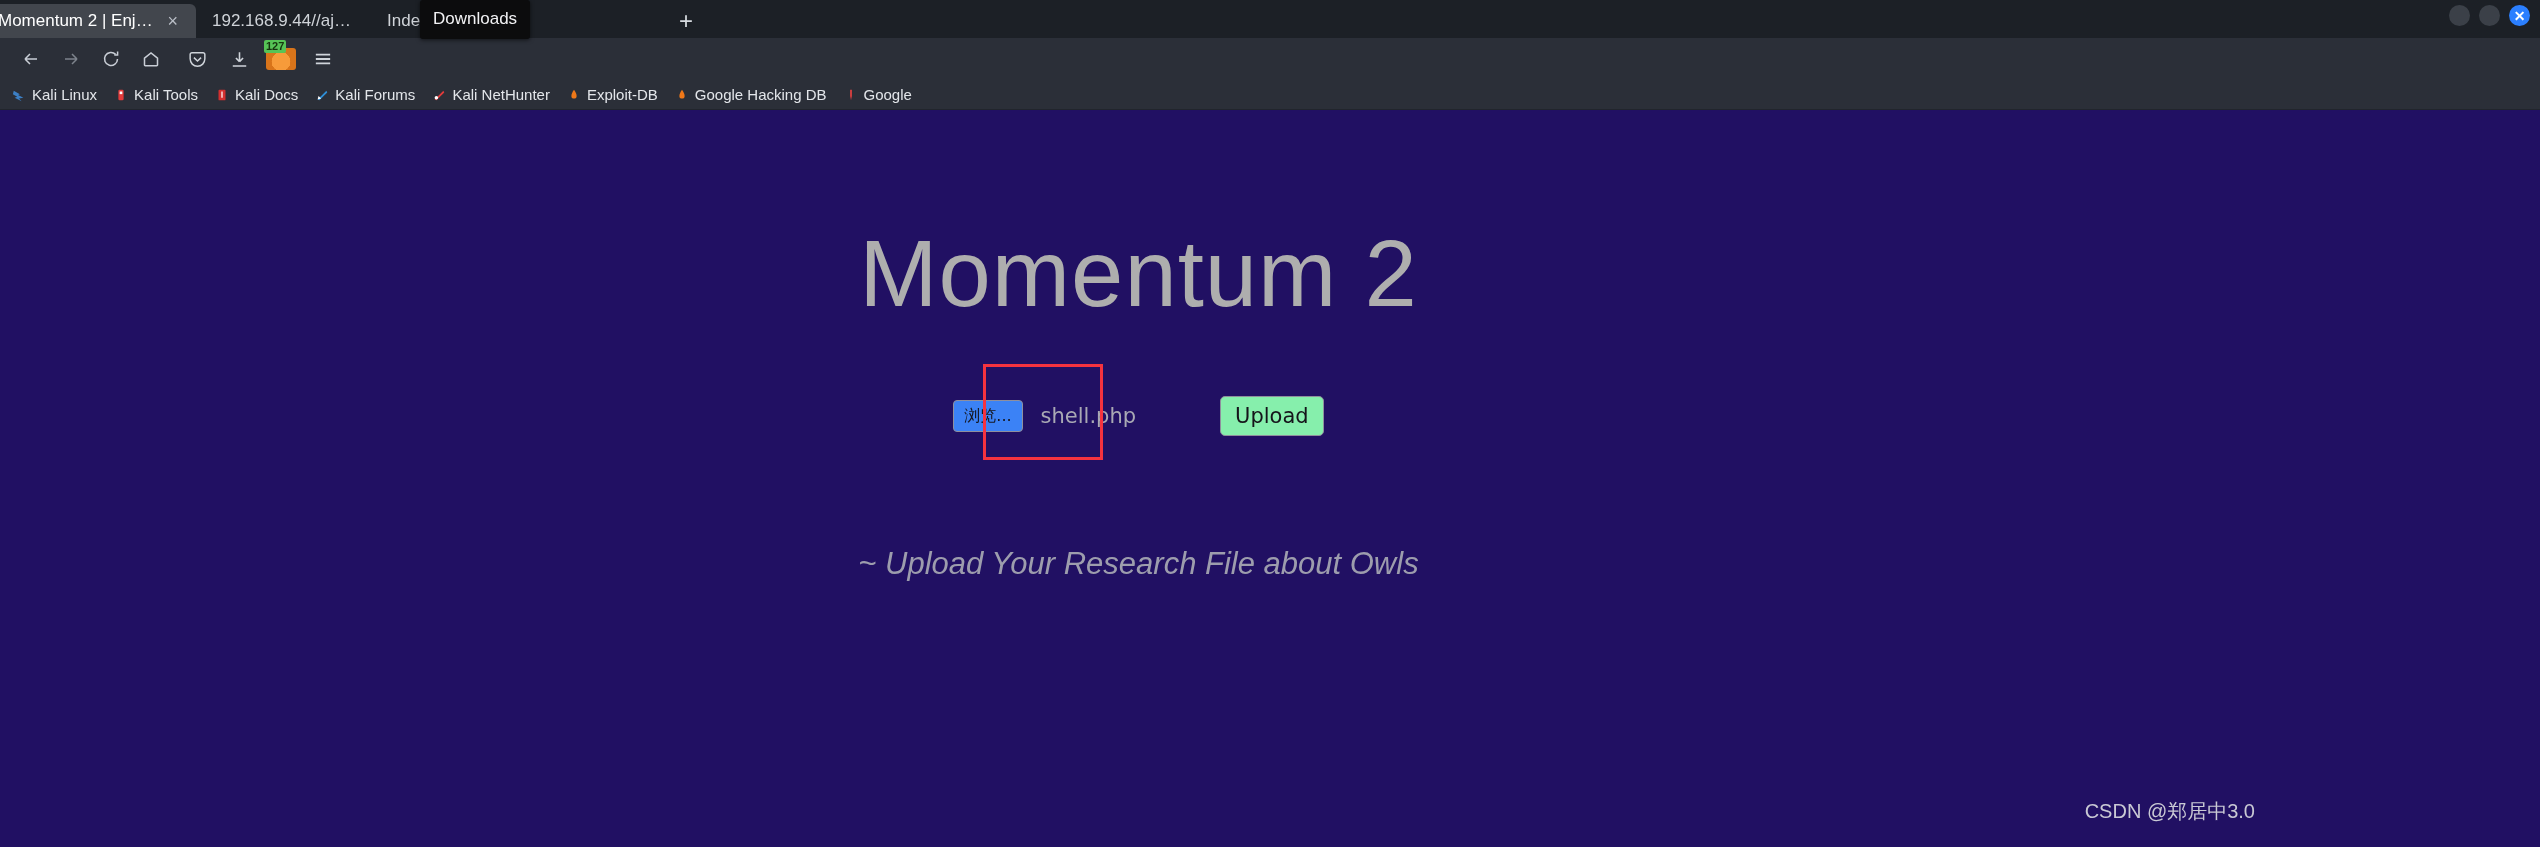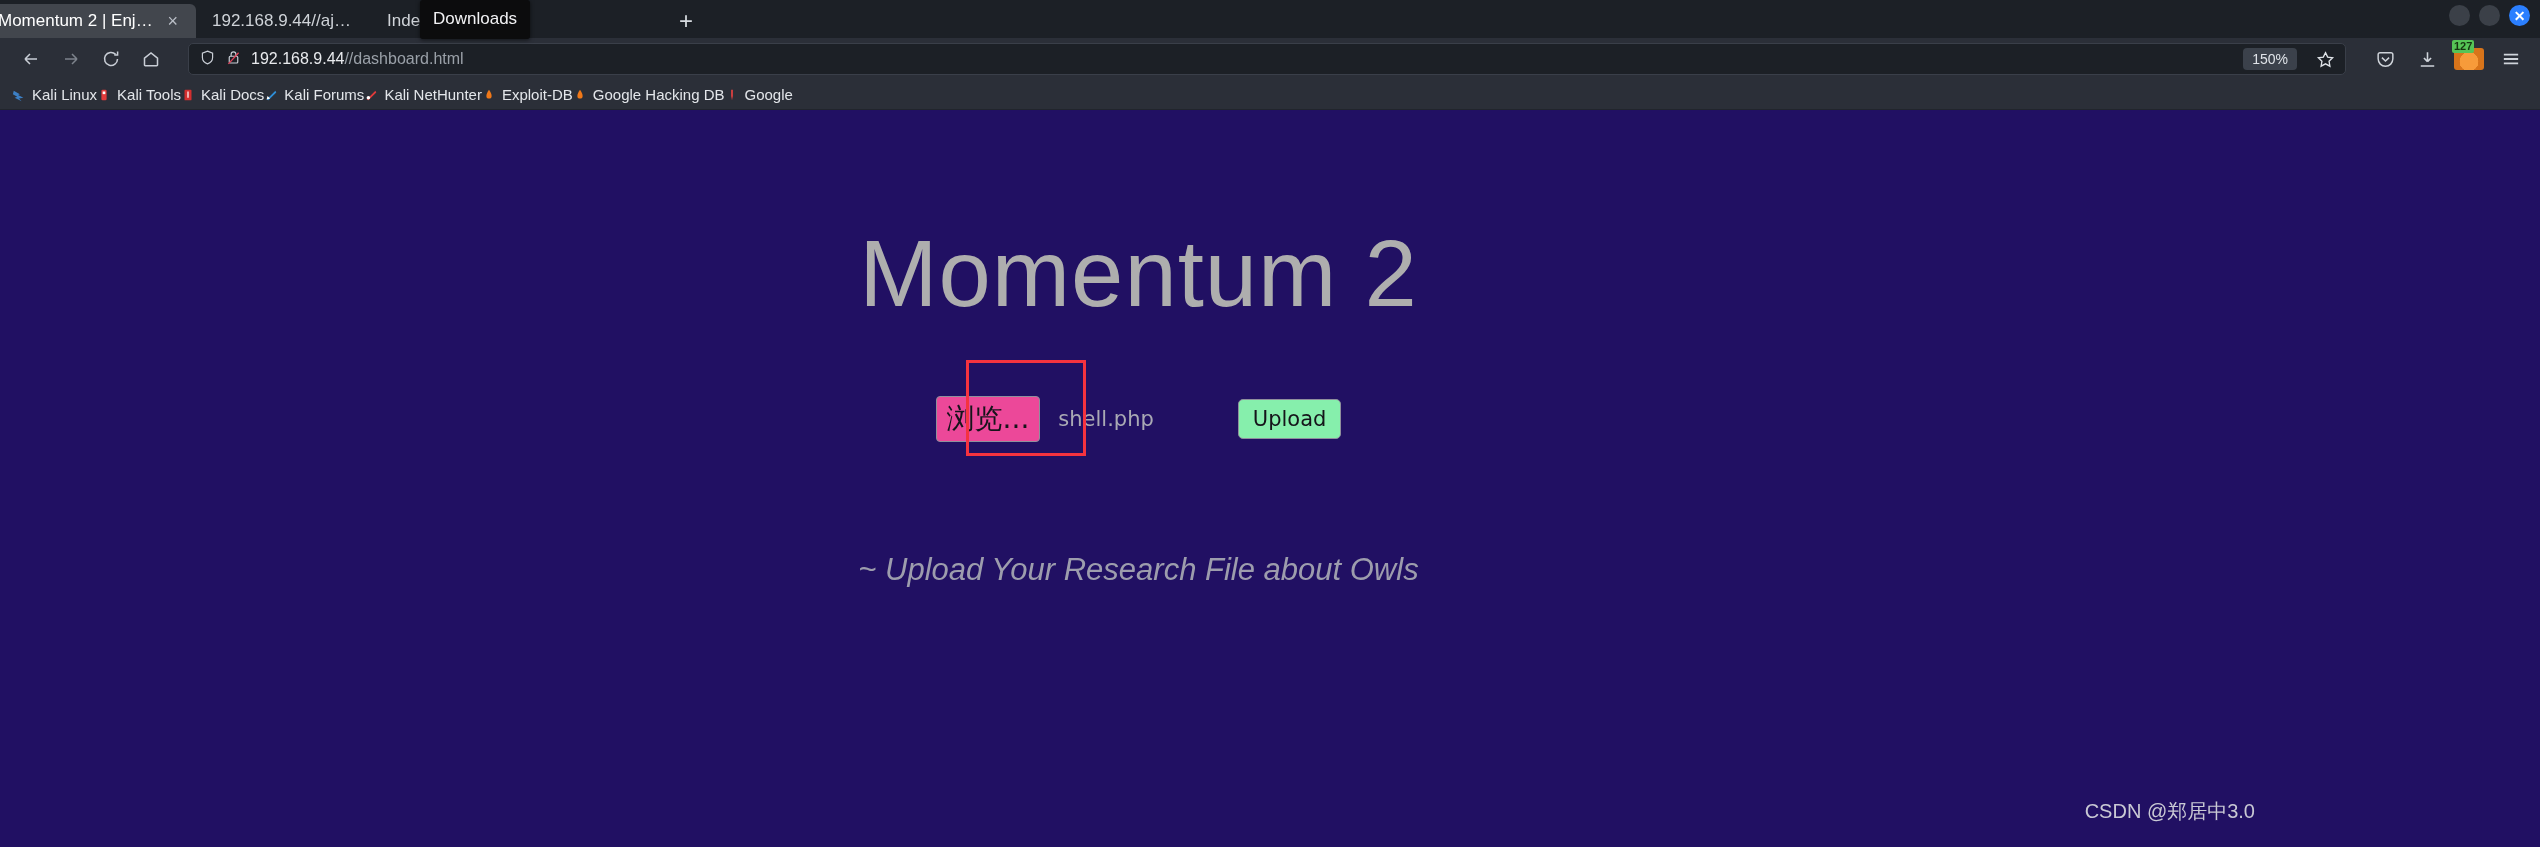--- a/index.html
+++ b/index.html
@@ -141,20 +141,21 @@
     line-height: 13px;
   }
 
   
   .bookmarks {
     height: 30px;
     background: #2b2f38;
     display: flex;
     align-items: center;
     padding: 0 12px;
+    gap: 17px;
     border-bottom: 1px solid #21252c;
   }
   .bm { display: flex; align-items: center; gap: 6px; font-size: 15px; color: #e3e6ea; white-space: nowrap; }
   .bm-ico { width: 14px; height: 14px; flex: none; }
 
   
   .page {
     position: absolute;
     top: 110px; left: 0;
     width: 2277px;
@@ -174,25 +175,25 @@
 
   .upload-row {
     margin-top: 68px;
     display: flex;
     align-items: center;
     justify-content: center;
   }
   .upload-inner { position: relative; display: flex; align-items: center; }
 
   .browse-btn {
-    background: #ec4899;
+    background: #3b82f6;
     color: #15141a;
     border: 1px solid #8f8f9d;
     border-radius: 4px;
-    font-size: 28px;
+    font-size: 16px;
     padding: 6px 10px;
     font-family: "DejaVu Sans", sans-serif;
     line-height: 1.15;
   }
   .filename {
     font-size: 21px;
     color: #a9a9b4;
     margin-left: 18px;
     font-family: "DejaVu Sans", sans-serif;
   }
@@ -285,41 +286,20 @@
         <path d="M16.6 2.6v3.3h-3.3"></path>
       </svg>
     </div>
 
     <div class="navbtn">
       <svg width="20" height="20" viewBox="0 0 20 20" fill="none" stroke="currentColor" stroke-width="1.5">
         <path d="M3.5 9.2 10 4l6.5 5.2V16a.8.8 0 0 1-.8.8H4.3a.8.8 0 0 1-.8-.8z"></path>
       </svg>
     </div>
 
-    <div class="urlbar">
-      <span>
-        <svg width="17" height="17" viewBox="0 0 20 20" fill="none" stroke="#c9ced6" stroke-width="1.4">
-          <path d="M10 2.5 16 5v5c0 4-3.4 6.6-6 7.5C7.4 16.6 4 14 4 10V5z"></path>
-        </svg>
-      </span>
-      <span>
-        <svg width="17" height="17" viewBox="0 0 20 20" fill="none" stroke="#c9ced6" stroke-width="1.4">
-          <rect x="5" y="8.5" width="10" height="8" rx="1.2"></rect>
-          <path d="M7.2 8.5V6.2a2.8 2.8 0 0 1 5.6 0v2.3"></path>
-          <path d="M4 17.5 16 4.5" stroke="#e0435a" stroke-width="1.6"></path>
-        </svg>
-      </span>
-      <span class="url-text"><span>192.168.9.44</span><span class="dim">//dashboard.html</span></span>
-      <span class="zoom-pill">150%</span>
-      <span class="star">
-        <svg width="19" height="19" viewBox="0 0 20 20" fill="none" stroke="currentColor" stroke-width="1.4">
-          <path d="m10 2.8 2.3 4.7 5.2.75-3.75 3.65.9 5.15L10 14.6l-4.65 2.45.9-5.15L2.5 8.25l5.2-.75z"></path>
-        </svg>
-      </span>
-    </div>
 
     <div class="toolbar-right">
       <div class="tb-icon">
         <svg width="21" height="21" viewBox="0 0 20 20" fill="none" stroke="currentColor" stroke-width="1.4">
           <path d="M3 5.2A1.7 1.7 0 0 1 4.7 3.5h10.6A1.7 1.7 0 0 1 17 5.2v4.2c0 3.9-3.1 7.1-7 7.1s-7-3.2-7-7.1z"></path>
           <path d="M6.6 8.2 10 11.4l3.4-3.2"></path>
         </svg>
       </div>
       <div class="tb-icon">
         <svg width="21" height="21" viewBox="0 0 20 20" fill="none" stroke="currentColor" stroke-width="1.5">

